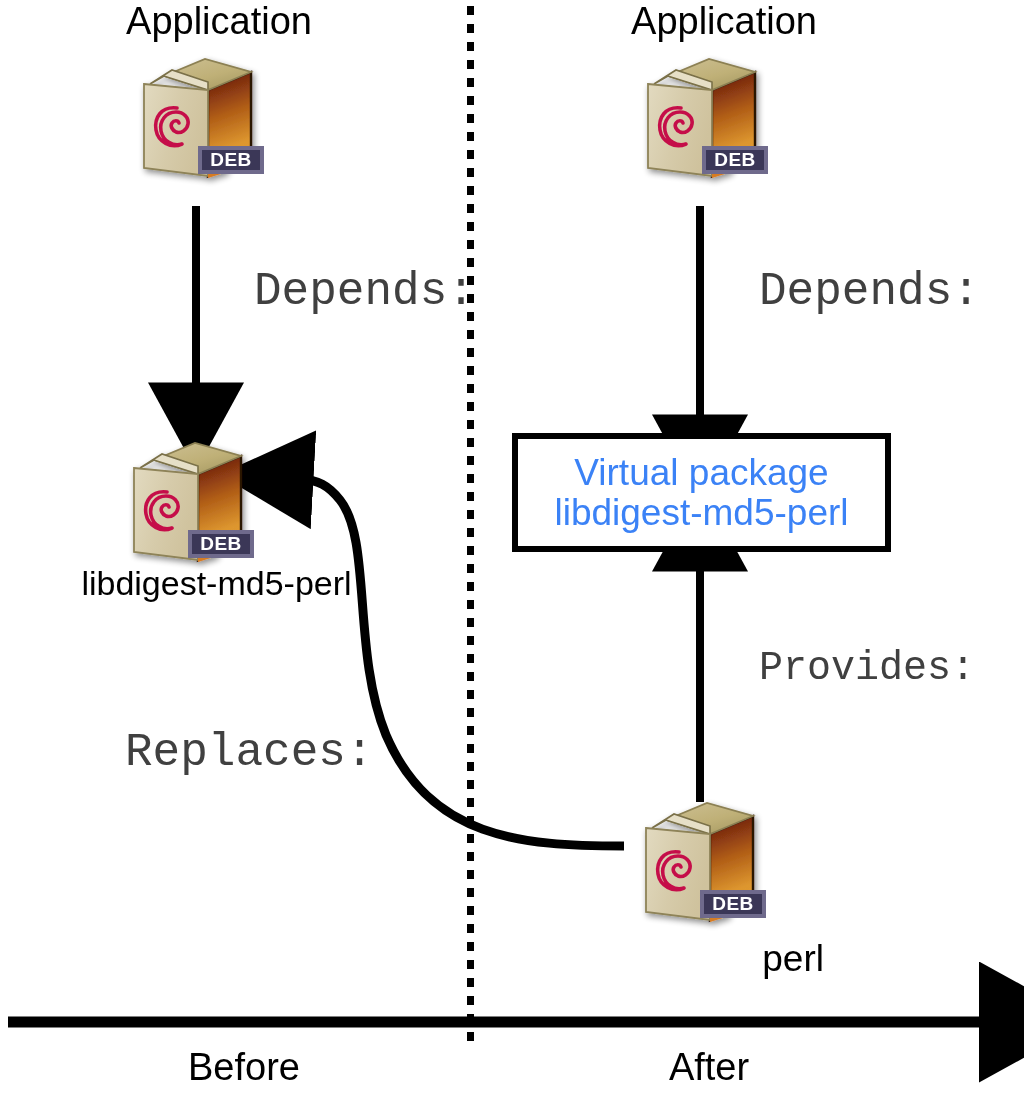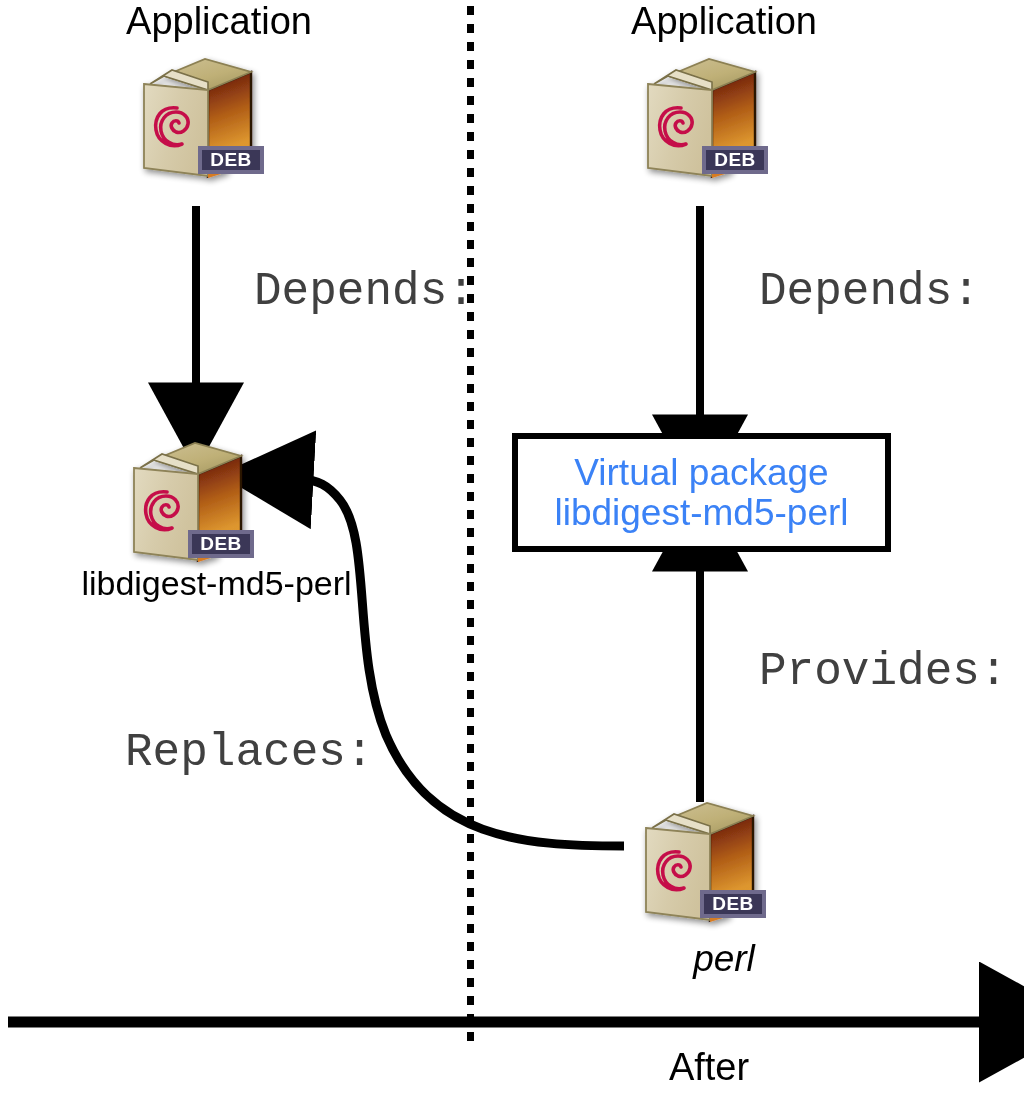--- a/index.html
+++ b/index.html
@@ -414,21 +414,21 @@
 </svg>
     </div>
 
   <div class="abs label-mono" style="left:735px; top:266px; font-size:46px;">Depends:</div>
 
   <div class="vbox" style="left:512px; top:433px; width:379px; height:119px;">
     <div class="vline">Virtual package</div>
     <div class="vline">libdigest-md5-perl</div>
   </div>
 
-  <div class="abs label-mono" style="left:735px; top:646px; font-size:46px;">Provides:</div>
+  <div class="abs label-mono" style="left:735px; top:646px; font-size:40px;">Provides:</div>
 
   <div class="pkg" id="pkg-right-perl" style="left:624px; top:798px;">
 <svg class="pkg-svg" viewBox="0 0 150 136" xmlns="http://www.w3.org/2000/svg">
   <defs>
     <linearGradient id="sg3" x1="0" y1="0" x2="0.15" y2="1">
       <stop offset="0%" stop-color="#6b2410"></stop>
       <stop offset="18%" stop-color="#7e2d10"></stop>
       <stop offset="45%" stop-color="#b05d16"></stop>
       <stop offset="78%" stop-color="#dd962f"></stop>
       <stop offset="100%" stop-color="#e09a30"></stop>
@@ -485,18 +485,19 @@
   </g>
 
   <g>
     <rect x="76" y="92" width="66" height="28" fill="#6f6a8c"></rect>
     <rect x="80" y="96" width="58" height="20" fill="#3b3757"></rect>
     <text x="109" y="112" font-family="Liberation Sans, sans-serif" font-size="19" font-weight="bold" letter-spacing="0.5" text-anchor="middle" fill="#ffffff">DEB</text>
   </g>
 </svg>
     </div>
 
-  <div class="abs label-sans" style="left:600px; top:940px; width:200px; text-align:center; font-size:37px;font-style:italic;">perl</div>
-
+  <div class="abs label-sans" style="left:600px; top:940px; width:200px; text-align:right; font-size:37px;">perl</div>
+
+  <div class="abs label-sans" style="left:120px; top:1048px; width:200px; text-align:center; font-size:38px;">Before</div>
 
   <div class="abs label-sans" style="left:585px; top:1048px; width:200px; text-align:center; font-size:38px;">After</div>
 
 </div>
 
 </body></html>

